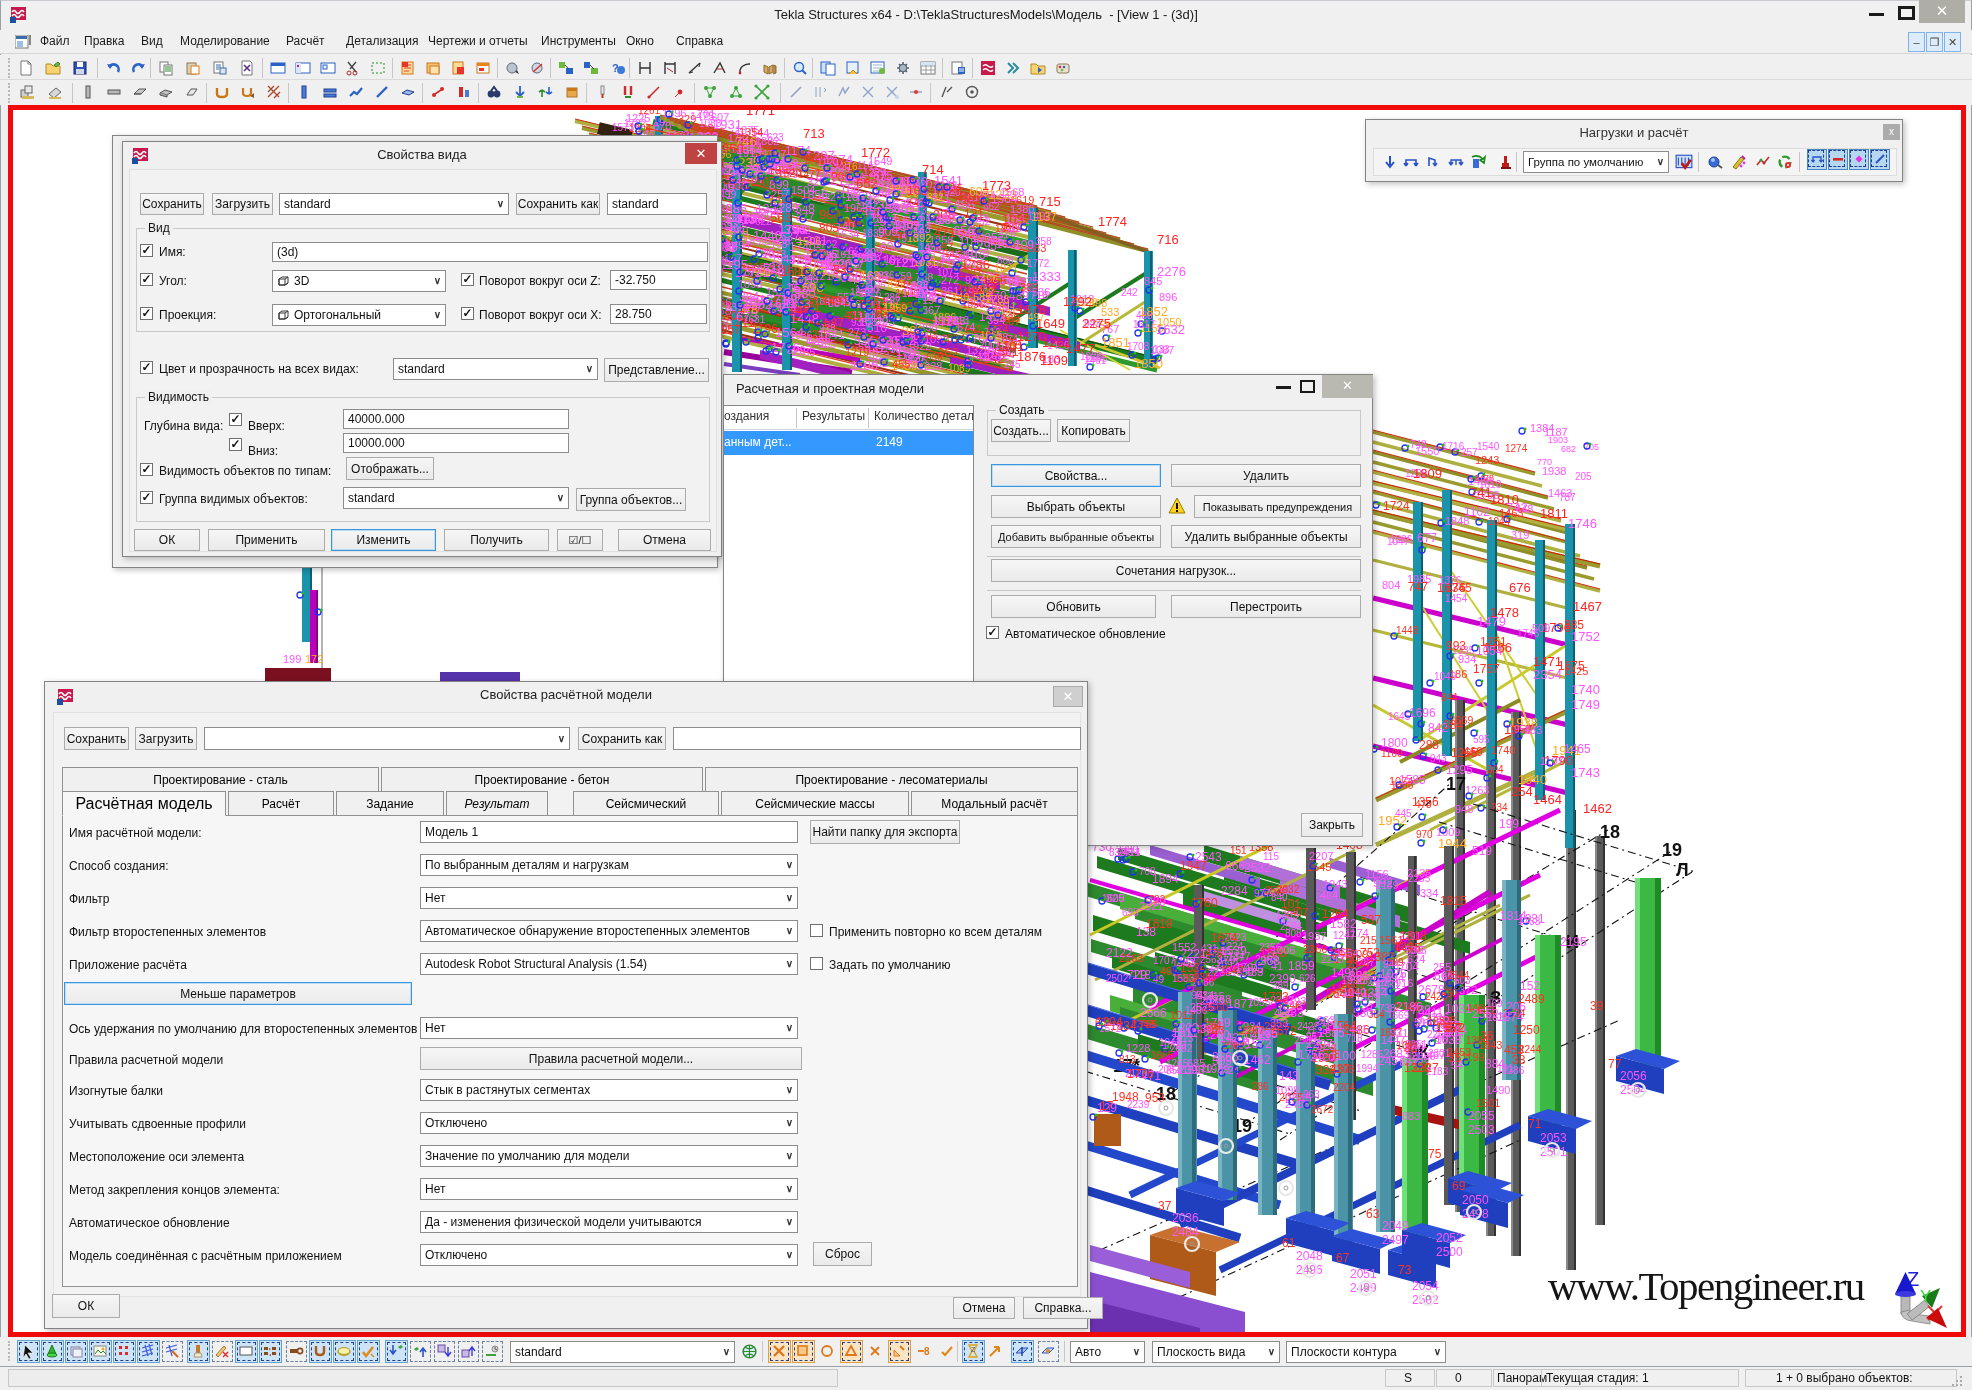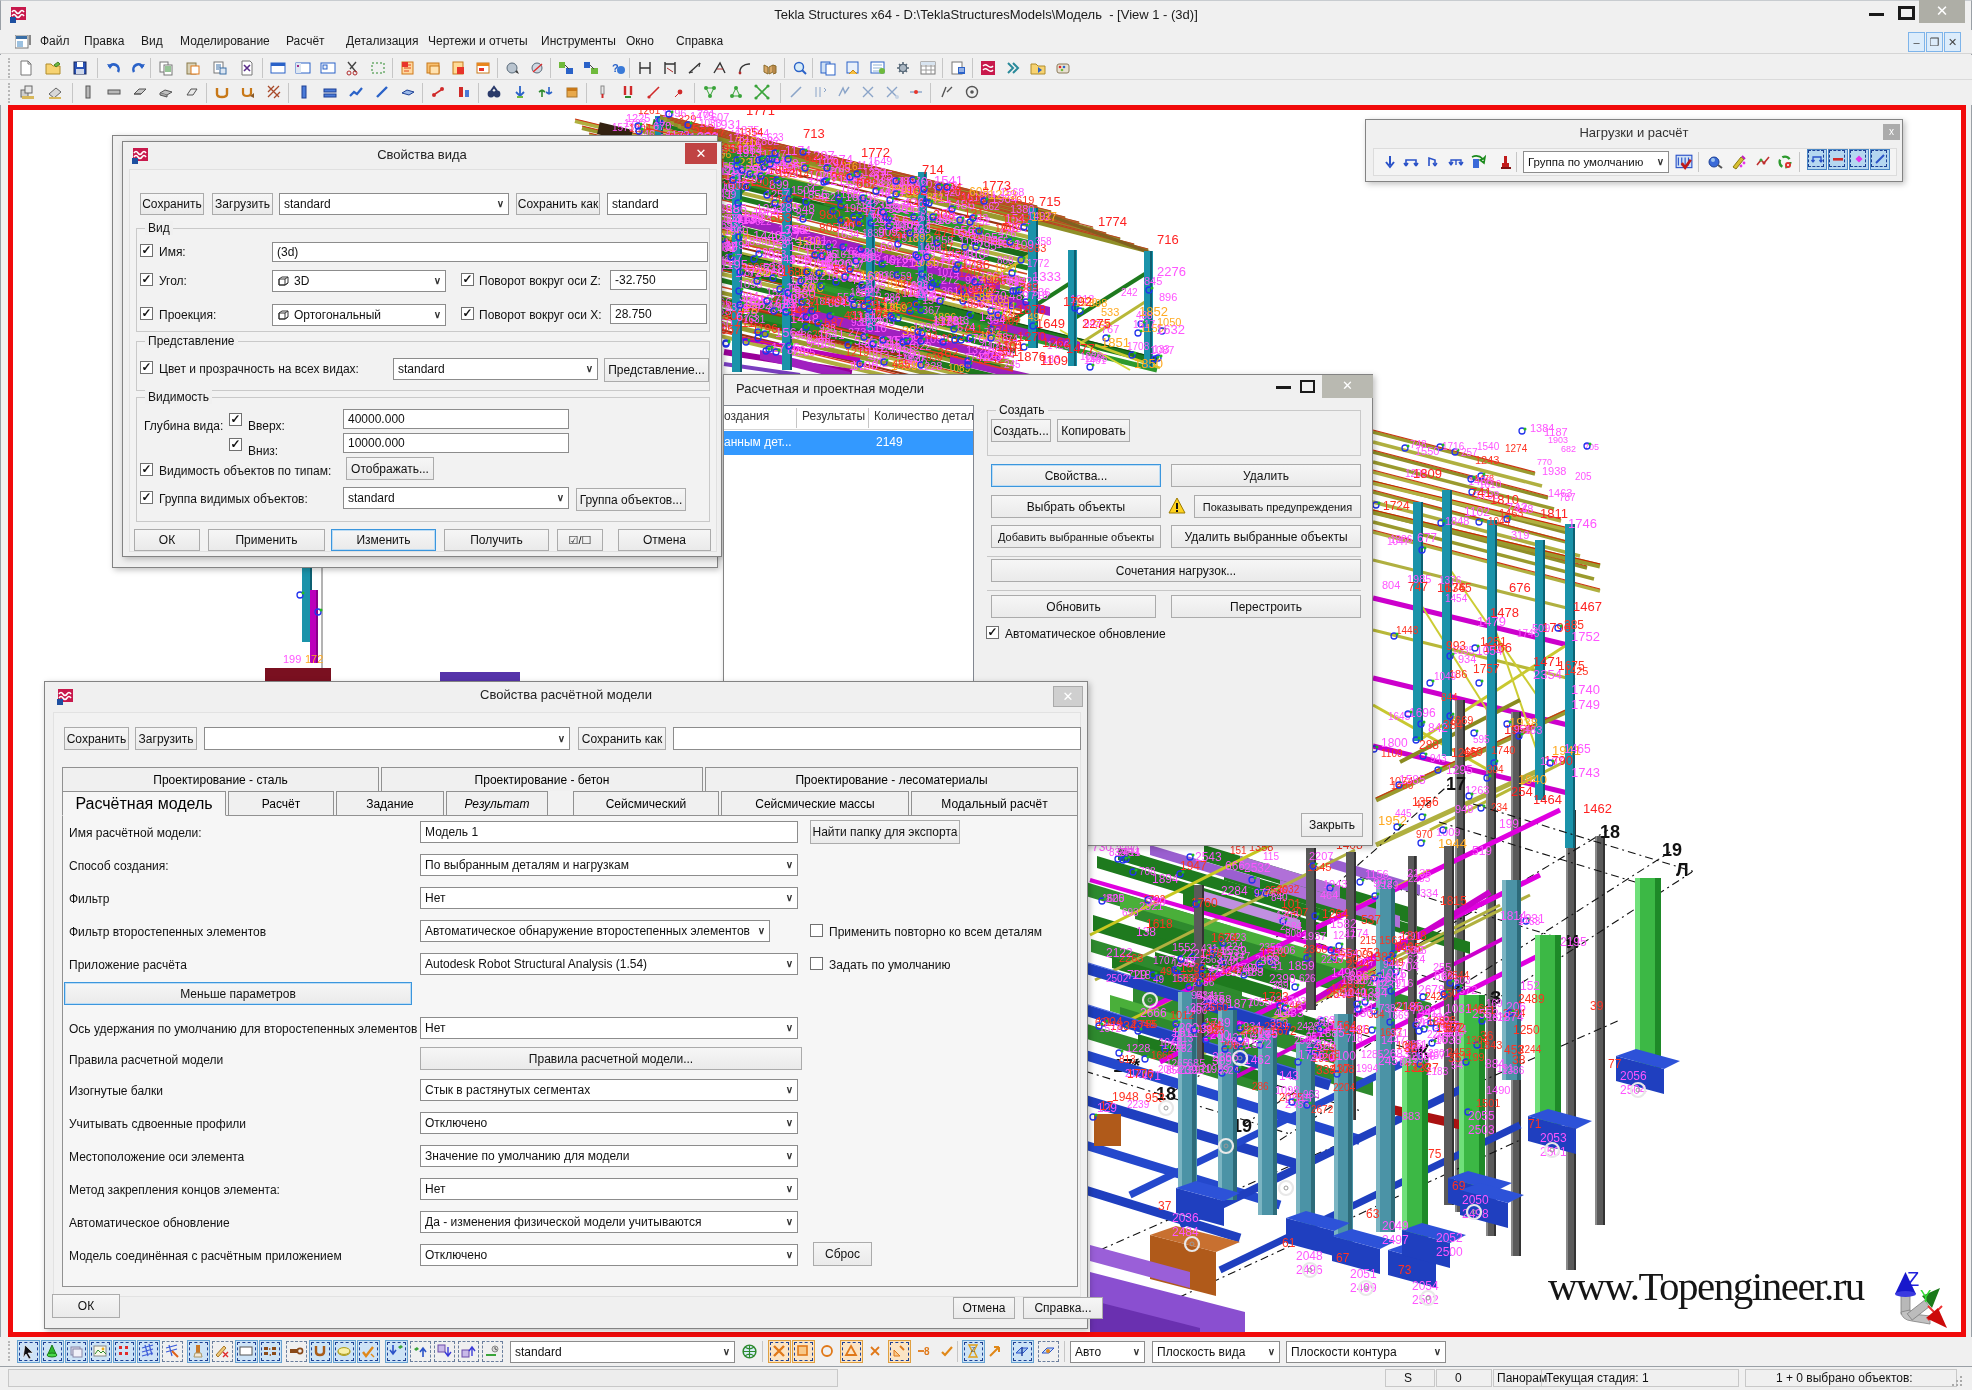--- a/index.html
+++ b/index.html
@@ -3013,23 +3013,20 @@
 <div class="fld" style="left:487px;top:128px;width:97px;height:20px;">-32.750</div>
 <div class="chk" style="left:17px;top:165px;">✓</div>
 <div class="lbl" style="left:36px;top:166px;">Проекция:</div>
 <div class="cmb" style="left:149px;top:162px;width:174px;height:22px;"><svg width="13" height="13" viewBox="0 0 13 13" style="margin-right:4px">
         <path d="M2 4l3-2h6v6l-3 2H2z" fill="#fff" stroke="#333"></path>
         <path d="M2 4h6v6H2zM8 4l3-2M8 10l3-2" fill="none" stroke="#333"></path>
       </svg>Ортогональный</div>
 <div class="chk" style="left:338px;top:165px;">✓</div>
 <div class="lbl" style="left:356px;top:166px;">Поворот вокруг оси X:</div>
 <div class="fld" style="left:487px;top:162px;width:97px;height:20px;">28.750</div>
-<div class="grp" style="left:13px;top:199px;width:574px;height:50px;">
-      <span>Представление</span>
-    </div>
 <div class="chk" style="left:17px;top:219px;">✓</div>
 <div class="lbl" style="left:36px;top:220px;">Цвет и прозрачность на всех видах:</div>
 <div class="cmb" style="left:270px;top:216px;width:205px;height:22px;">standard</div>
 <div class="btn" style="left:481px;top:216px;width:105px;height:24px;">Представление...</div>
 <div class="grp" style="left:13px;top:255px;width:574px;height:125px;">
       <span>Видимость</span>
     </div>
 <div class="lbl" style="left:21px;top:277px;">Глубина вида:</div>
 <div class="chk" style="left:106px;top:271px;">✓</div>
 <div class="lbl" style="left:125px;top:277px;">Вверх:</div>
@@ -3120,21 +3117,21 @@
 <div class="abs" style="left:866px;top:109px;width:167px;height:25px;background:#f0f0f0;border:1px solid #919191;font-size:12px;text-align:center;line-height:24px;z-index:2;">Модальный расчёт</div>
 <div class="abs" style="left:17px;top:133px;width:1016px;height:472px;background:#f6f6f6;border:1px solid #919191;"></div>
 <div class="lbl" style="left:24px;top:144px;">Имя расчётной модели:</div>
 <div class="fld" style="left:375px;top:139px;width:378px;height:22px;">Модель 1</div>
 <div class="btn" style="left:765px;top:138px;width:150px;height:24px;">Найти папку для экспорта</div>
 <div class="lbl" style="left:24px;top:177px;">Способ создания:</div>
 <div class="cmb" style="left:375px;top:172px;width:378px;height:22px;">По выбранным деталям и нагрузкам</div>
 <div class="lbl" style="left:24px;top:210px;">Фильтр</div>
 <div class="cmb" style="left:375px;top:205px;width:378px;height:22px;">Нет</div>
 <div class="lbl" style="left:24px;top:243px;">Фильтр второстепенных элементов</div>
-<div class="cmb" style="left:375px;top:238px;width:350px;height:22px;">Автоматическое обнаружение второстепенных элементов</div>
+<div class="cmb" style="left:375px;top:238px;width:378px;height:22px;">Автоматическое обнаружение второстепенных элементов</div>
 <div class="chk" style="left:765px;top:242px;"></div>
 <div class="lbl" style="left:784px;top:243px;">Применить повторно ко всем деталям</div>
 <div class="lbl" style="left:24px;top:276px;">Приложение расчёта</div>
 <div class="cmb" style="left:375px;top:271px;width:378px;height:22px;">Autodesk Robot Structural Analysis (1.54)</div>
 <div class="chk" style="left:765px;top:275px;"></div>
 <div class="lbl" style="left:784px;top:276px;">Задать по умолчанию</div>
 <div class="btn btnb" style="left:19px;top:300px;width:348px;height:23px;">Меньше параметров</div>
 <div class="lbl" style="left:24px;top:340px;">Ось удержания по умолчанию для второстепенных элементов</div>
 <div class="cmb" style="left:375px;top:335px;width:378px;height:22px;">Нет</div>
 <div class="lbl" style="left:24px;top:371px;">Правила расчетной модели</div>

